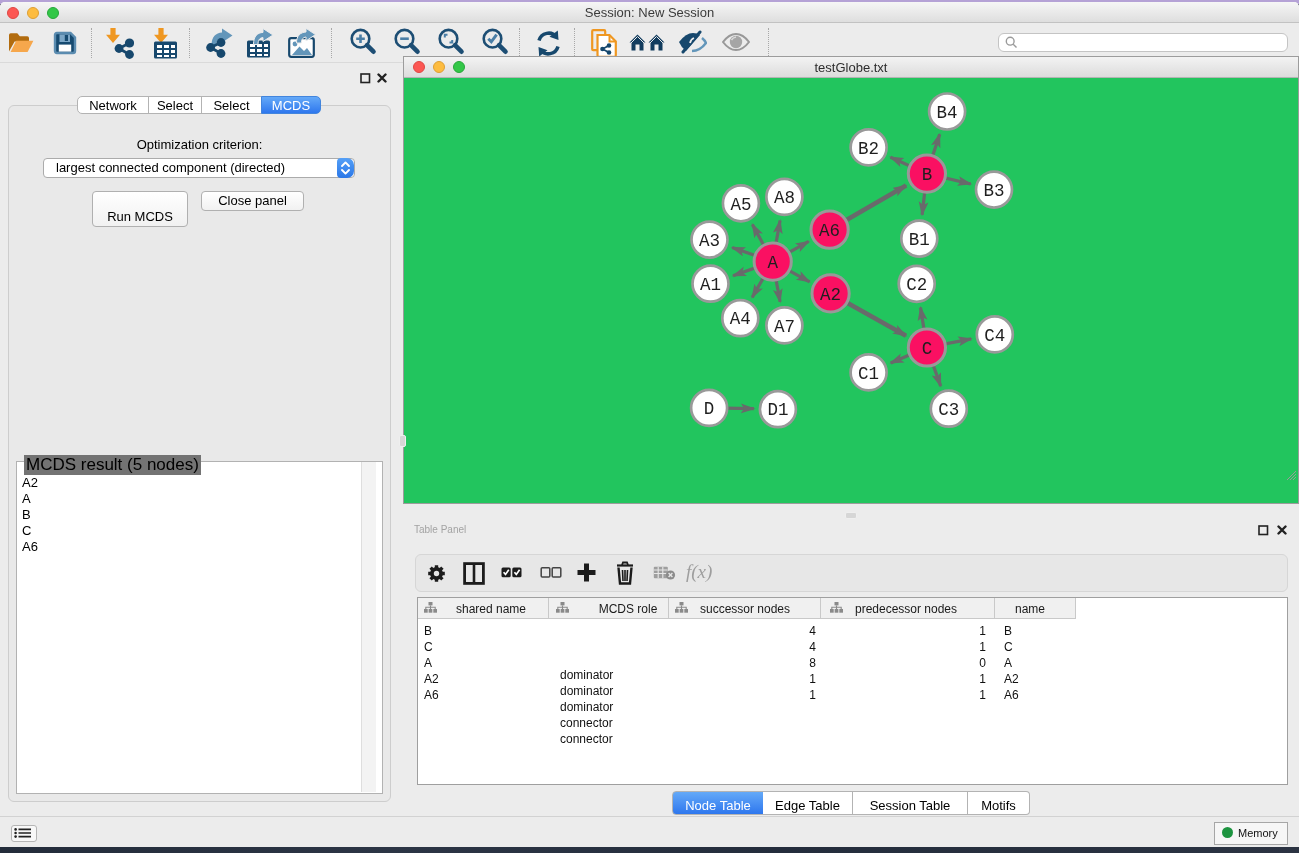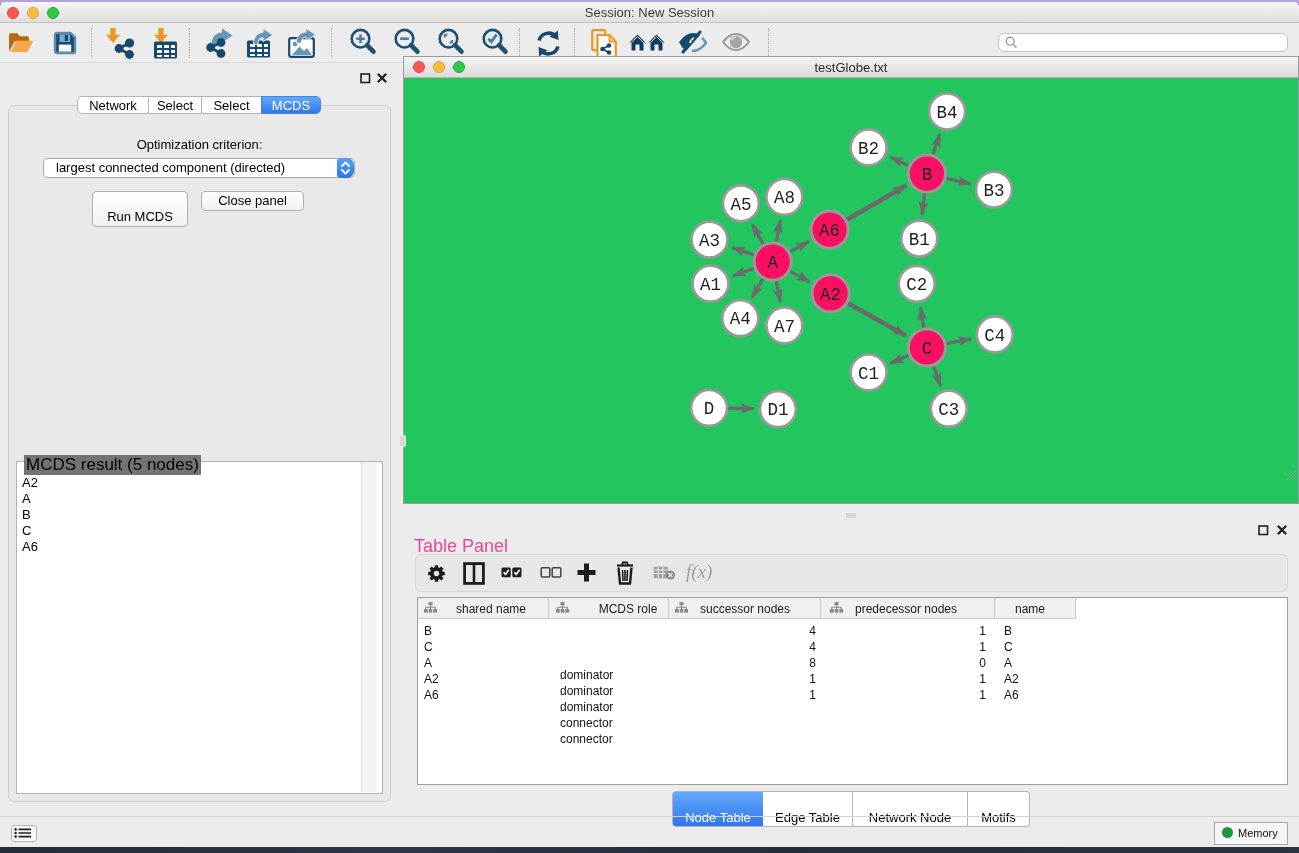--- a/index.html
+++ b/index.html
@@ -17,30 +17,30 @@
 
 #cpTitle{position:absolute;left:13px;top:71px;font-size:13px;color:#111;margin-top:42px;}
 #cpPanel{position:absolute;left:8px;top:105px;width:381px;height:695px;background:#e9e9e9;border:1px solid #cdcdcd;border-radius:6px;}
 .tabseg{position:absolute;top:96px;height:15px;border:1px solid #b3b3b3;border-left:none;background:#fff;font-size:13px;text-align:center;color:#000;padding-top:1px;z-index:5;}
 
 #nw{position:absolute;left:403px;top:56px;width:894px;height:446px;border:1px solid #9c9c9c;background:#22c55e;}
 #nwtitle{position:absolute;left:0;top:0;width:894px;height:20px;background:linear-gradient(#f3f3f3,#dcdcdc);border-bottom:1px solid #b4b4b4;}
 #nwtitle .t{position:absolute;left:0;right:0;top:3px;text-align:center;font-size:13px;color:#2d2d2d;}
 .tls{position:absolute;width:10px;height:10px;border:1px solid rgba(0,0,0,0.15);border-radius:50%;top:4px;}
 
-#tpTitle{position:absolute;left:414px;top:536px;font-size:18px;color:#ec4899;}
+#tpTitle{position:absolute;left:414px;top:524px;font-size:10px;color:#a3a3a3;}
 #tpToolbar{position:absolute;left:415px;top:554px;width:871px;height:36px;background:#e7e7e7;border:1px solid #d6d6d6;border-radius:6px;}
 #tbl{position:absolute;left:417px;top:597px;width:869px;height:186px;background:#fff;border:1px solid #9f9f9f;}
 #thead{position:absolute;left:0;top:0;width:658px;height:20px;background:#f0f0f0;border-bottom:1px solid #c9c9c9;}
 .hdiv{position:absolute;top:0;height:20px;width:0;border-left:1px solid #c9c9c9;}
 .hlab{position:absolute;top:4px;font-size:12px;color:#1a1a1a;transform:translateX(-50%);}
 .cell{position:absolute;font-size:12px;color:#111;height:16px;line-height:16px;}
 .num{text-align:right;}
 
-.btab{position:absolute;top:791px;height:16px;border:1px solid #b3b3b3;border-left:none;background:#fff;font-size:13px;text-align:center;color:#000;padding-top:18px;}
+.btab{position:absolute;top:791px;height:16px;border:1px solid #b3b3b3;border-left:none;background:#fff;font-size:13px;text-align:center;color:#000;padding-top:6px;}
 
 #statusline{position:absolute;left:0;top:816px;width:1299px;height:1px;background:#d2d2d2;}
 #memBtn{position:absolute;left:1214px;top:822px;width:72px;height:21px;border:1px solid #a6a6a6;background:#f6f6f6;font-size:11px;color:#111;}
 #listBtn{position:absolute;left:11px;top:825px;width:24px;height:15px;border:1px solid #b5b5b5;border-radius:3px;background:#f8f8f8;}
 #deskBottom{position:absolute;left:0;top:847px;width:1299px;height:6px;background:linear-gradient(90deg,#232c3a,#2c3545 30%,#242d3c 60%,#2b3342);}
 </style></head>
 <body>
 <div id="deskTop"></div>
 <div id="win"></div>
 <div id="titlebar">
@@ -385,21 +385,21 @@
   <div class="hlab" style="left:488px;">predecessor nodes</div>
   <div class="hlab" style="left:612px;">name</div>
   <div class="cell" style="left:6px;top:25px;">B<br>C<br>A<br>A2<br>A6</div>
   <div class="cell" style="left:142px;top:41px;margin-top:28px;">dominator<br>dominator<br>dominator<br>connector<br>connector</div>
   <div class="cell num" style="left:300px;top:25px;width:98px;">4<br>4<br>8<br>1<br>1</div>
   <div class="cell num" style="left:470px;top:25px;width:98px;">1<br>1<br>0<br>1<br>1</div>
   <div class="cell" style="left:586px;top:25px;">B<br>C<br>A<br>A2<br>A6</div>
 </div>
 <div class="btab" style="left:672px;width:90px;border-radius:4px 0 0 4px;border-left:1px solid #b3b3b3;background:linear-gradient(#64a9f8,#2e77ee);color:#fff;">Node Table</div>
 <div class="btab" style="left:763px;width:89px;">Edge Table</div>
-<div class="btab" style="left:853px;width:114px;">Network Node</div>
+<div class="btab" style="left:853px;width:114px;">Session Table</div>
 <div class="btab" style="left:968px;width:61px;border-radius:0 4px 4px 0;">Motifs</div>
 <div id="statusline"></div>
 <div id="listBtn"></div>
 <svg class="abs" style="left:14px;top:828px;" width="19" height="10" viewBox="0 0 19 10">
 <g fill="#222">
       <circle cx="1.6" cy="1.4" r="1.3"></circle>
       <circle cx="1.6" cy="5" r="1.3"></circle>
       <circle cx="1.6" cy="8.6" r="1.3"></circle>
     </g>
 <path d="M4.5,1.4 H17 M4.5,5 H17 M4.5,8.6 H17" stroke="#222" stroke-width="1.7"></path>

